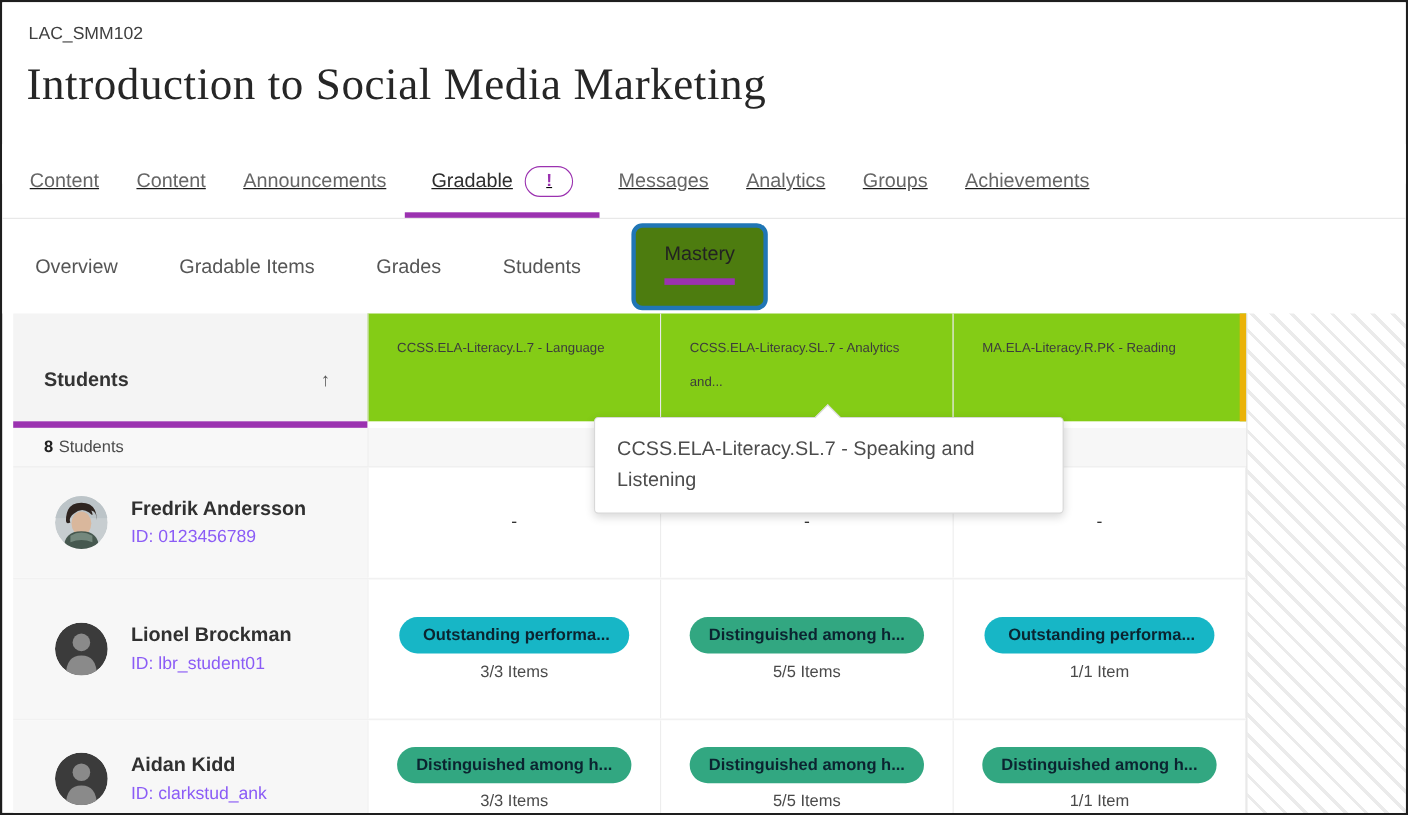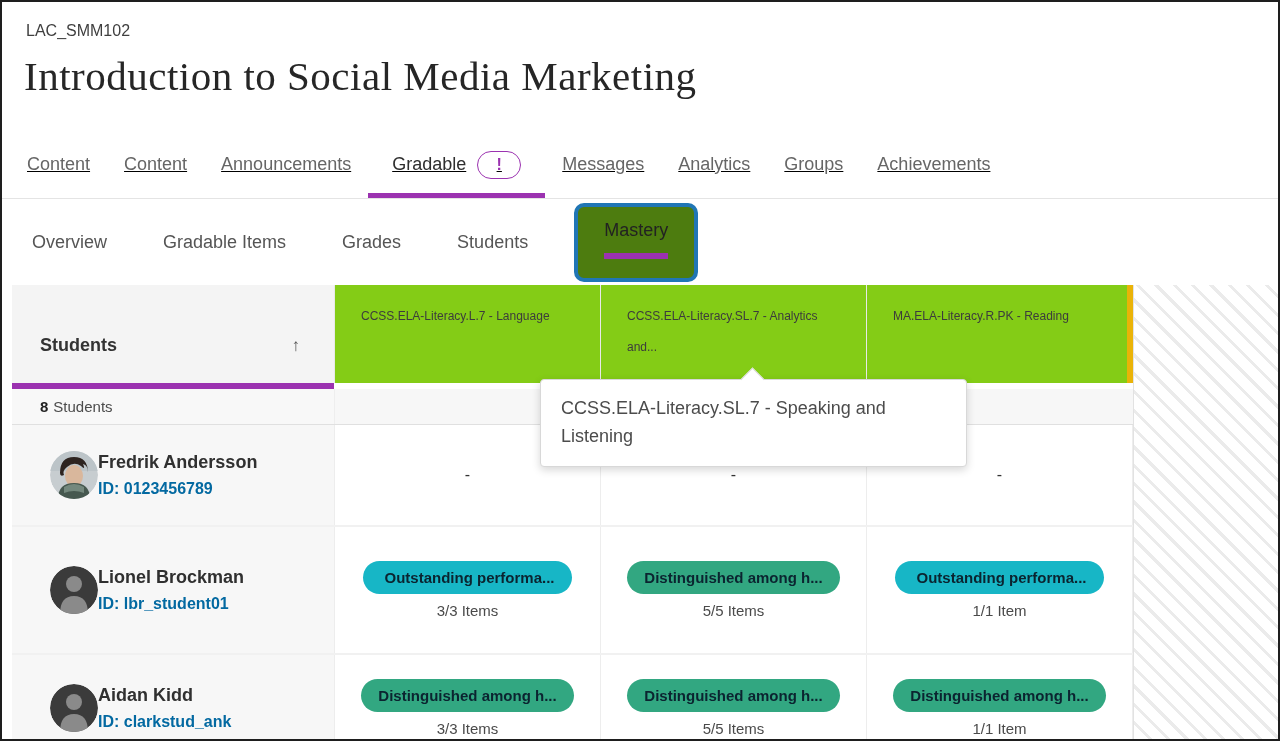--- a/index.html
+++ b/index.html
@@ -41,24 +41,24 @@
   .accent-row { height:6px; }
   .accent-bar { background:var(--accent-purple,#9b32b0); }
 
   .count-row { height:36px; border-bottom:1px solid #e0e0e0; }
   .count-cell { background:#f8f8f8; display:flex; align-items:center; padding-left:28px; font-size:15px; color:#4c4c4c; }
   .count-cell b { font-weight:700; color:#222; margin-right:5px; }
   .count-fill { background:#f7f7f7; border-left:1px solid #eee; }
 
   .student-row { border-bottom:2px solid #f1f1f1; }
   .r1 { height:102px; } .r2 { height:128px; } .r3 { height:108px; }
-  .student-cell { background:#f7f7f7; display:flex; align-items:center; padding-left:38px; cursor:pointer; }
+  .student-cell { background:#f7f7f7; display:flex; align-items:center; padding-left:38px; gap:21px; cursor:pointer; }
   .avatar { width:48px; height:48px; border-radius:50%; overflow:hidden; flex:0 0 48px; }
   .s-name { font-size:18px; font-weight:600; color:#303030; margin-bottom:7px; }
-  .s-id { font-size:16px; color:#0369a1;font-weight:bold; }
+  .s-id { font-size:16px; color:#8b5cf6; }
 
   .grade-cell { background:#fff; display:flex; flex-direction:column; align-items:center; justify-content:center; gap:8px; border-left:1px solid #ededed; cursor:pointer; }
   .grade-cell.last { border-right:1px solid #ededed; }
   .dash { font-size:16px; color:#333; }
   .badge { font-size:15px; font-weight:700; color:var(--badge-text,#0b2430); padding:8px 17px; border-radius:19px; white-space:nowrap; }
   .badge.teal { background:var(--badge-teal,#17b6c6);padding-left:21px; }
   .badge.green { background:var(--badge-green,#32a781); }
   .items-label { font-size:15px; color:#4a4a4a; }
 
   

